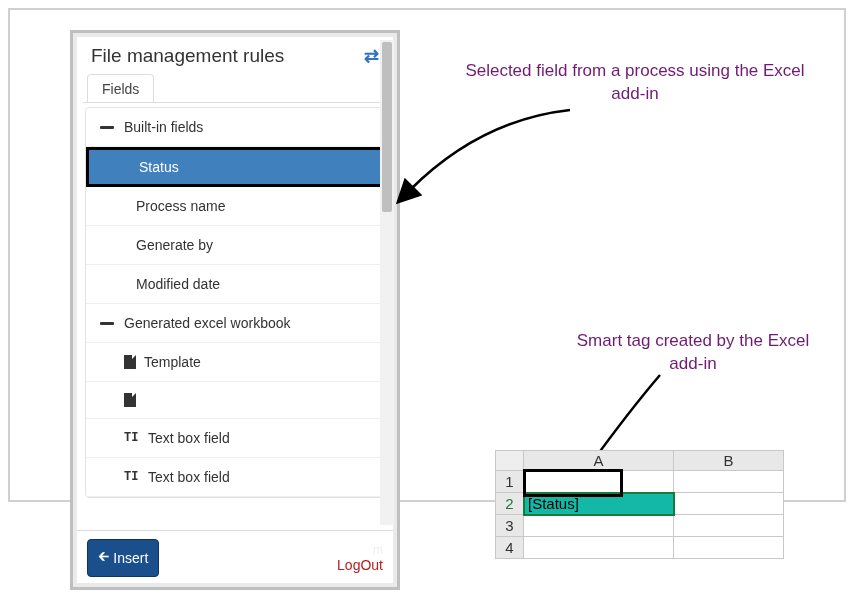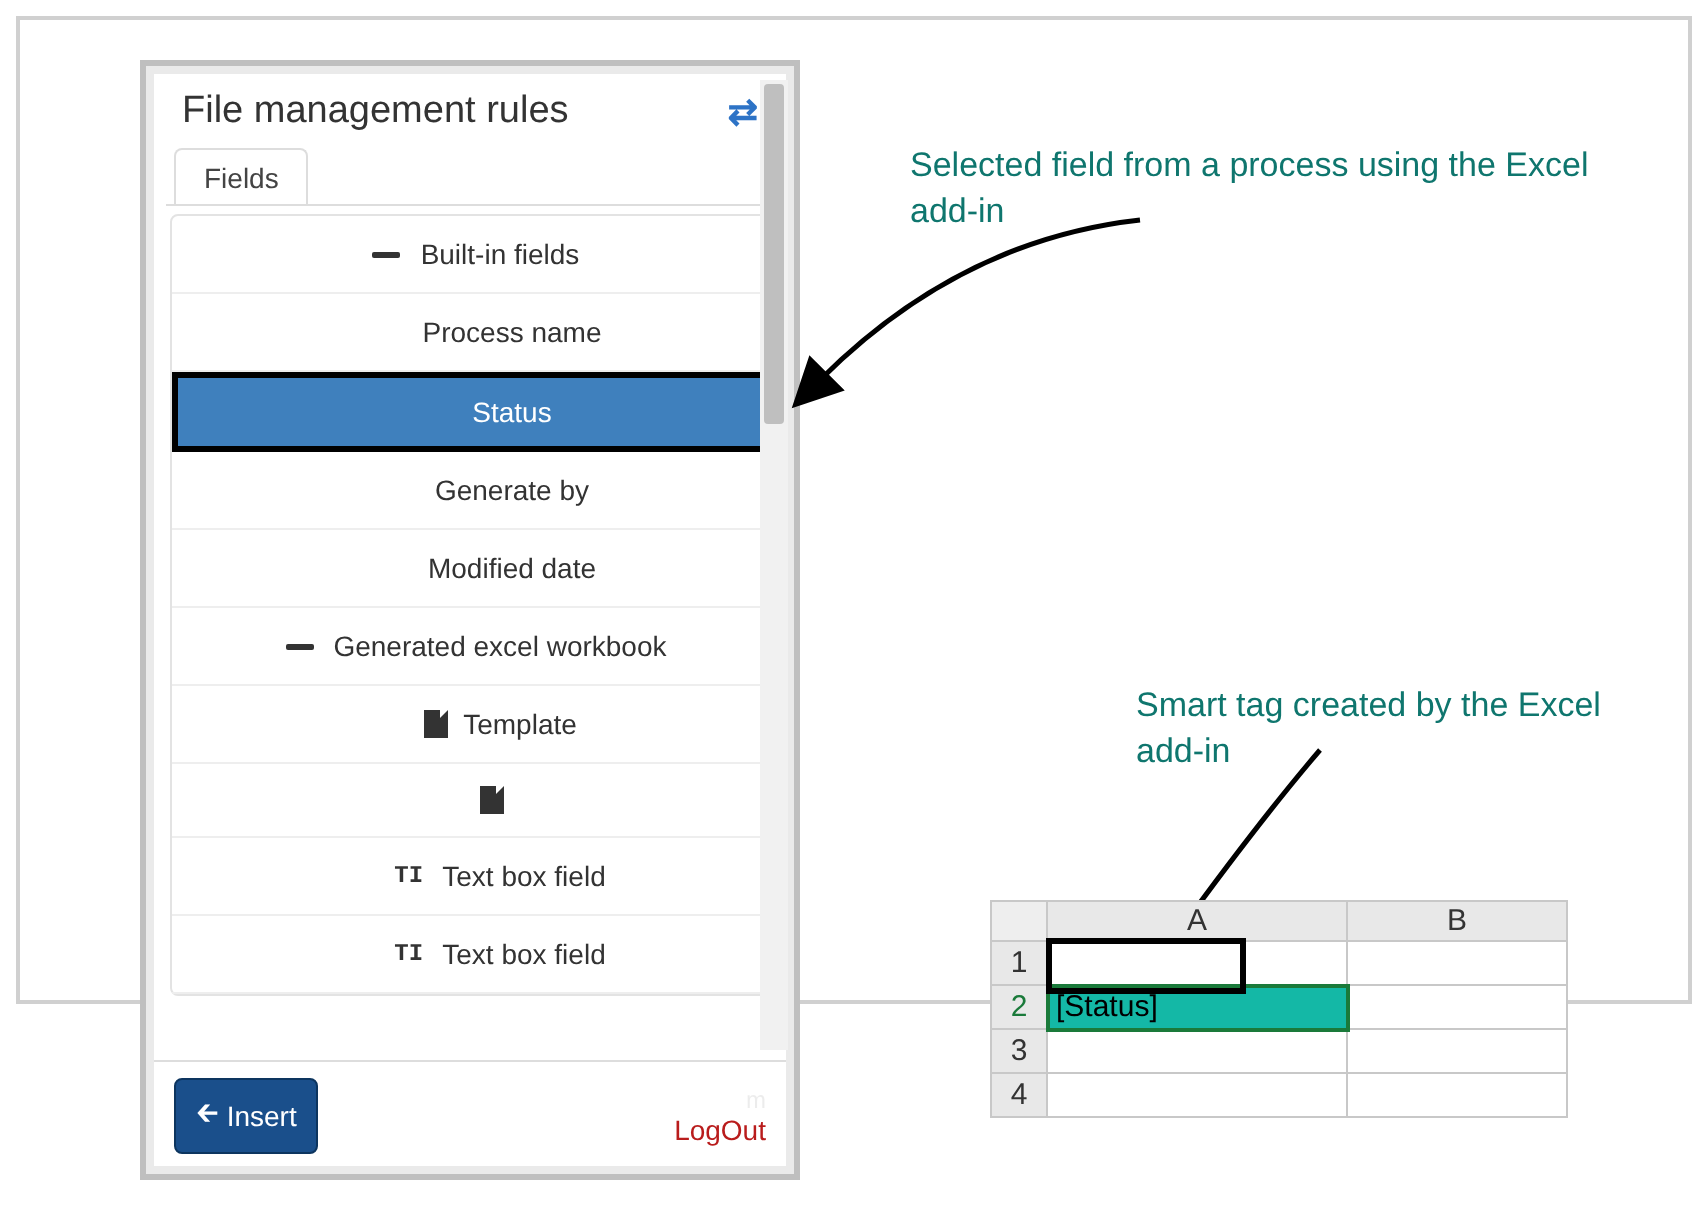--- a/index.html
+++ b/index.html
@@ -75,21 +75,20 @@
     border-radius: 4px;
     margin: 4px 2px;
   }
   .group-row, .leaf-row {
     display: flex;
     align-items: center;
     font-size: 14px;
     color: #333;
     padding: 11px 8px;
     border-bottom: 1px solid #eee;
-    justify-content: center;
   }
   .group-row { padding-left: 14px; }
   .group-row .toggle {
     width: 14px; height: 3px;
     background: #333;
     margin-right: 10px;
     border-radius: 1px;
   }
   .leaf-row { padding-left: 50px; }
   .leaf-row.with-icon { padding-left: 38px; }
@@ -170,23 +169,23 @@
   }
   .logout-link {
     color: #b91c1c;
     cursor: pointer;
     font-size: 14px;
   }
   
   .annotation {
     position: absolute;
     font-size: 17px;
-    color: #0f766e;
+    color: #701a75;
+    text-align: center;
     line-height: 1.35;
-    margin-top: 12px;
   }
   .ann1 { left: 445px; top: 50px; width: 360px; }
   .ann2 { left: 558px; top: 320px; width: 250px; }
   
   .arrow-svg { position: absolute; overflow: visible; }
   .arrow1 { left: 390px; top: 90px; width: 180px; height: 100px; }
   .arrow2 { left: 560px; top: 360px; width: 120px; height: 100px; }
   
   .grid {
     position: absolute;
@@ -240,25 +239,25 @@
         <div class="tab">Fields</div>
       </div>
 
       <div class="scroll-area">
         <div class="tree">
 
           <div class="group-row">
             <span class="toggle"></span>
             <span>Built-in fields</span>
           </div>
+          <div class="leaf-row selected">
+            <span>Status</span>
+          </div>
           <div class="leaf-row">
             <span>Process name</span>
-          </div>
-          <div class="leaf-row selected">
-            <span>Status</span>
           </div>
           <div class="leaf-row">
             <span>Generate by</span>
           </div>
           <div class="leaf-row">
             <span>Modified date</span>
           </div>
 
           <div class="group-row">
             <span class="toggle"></span>

